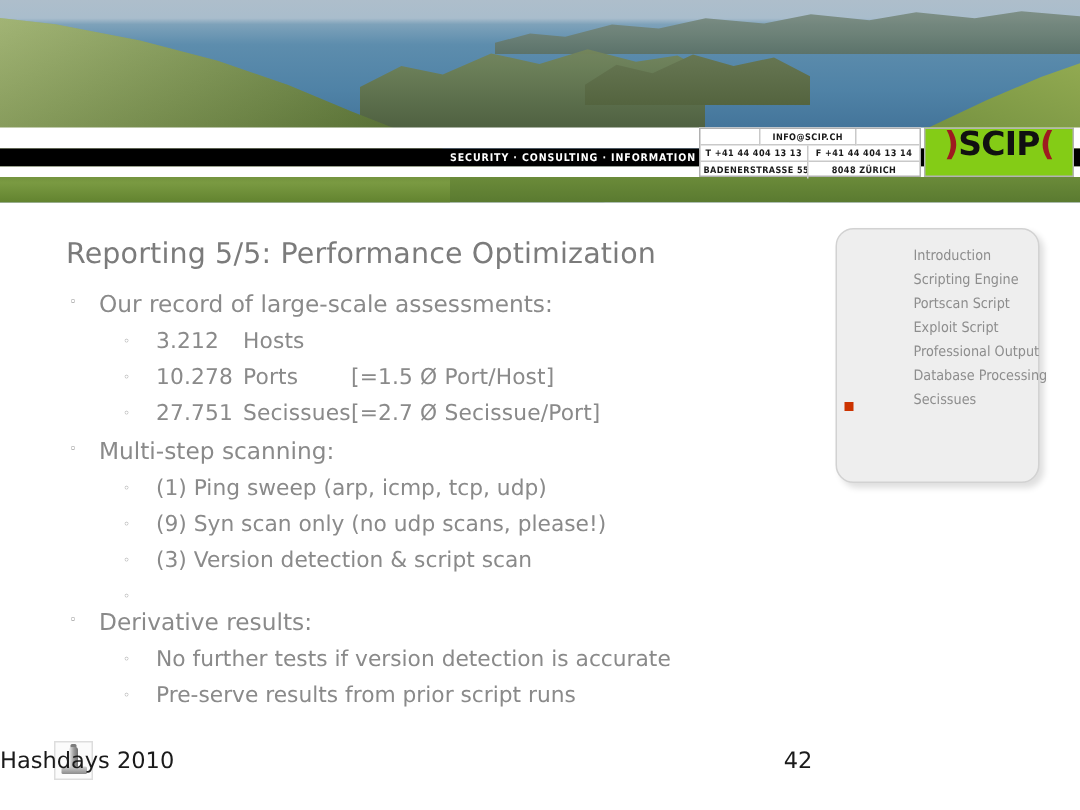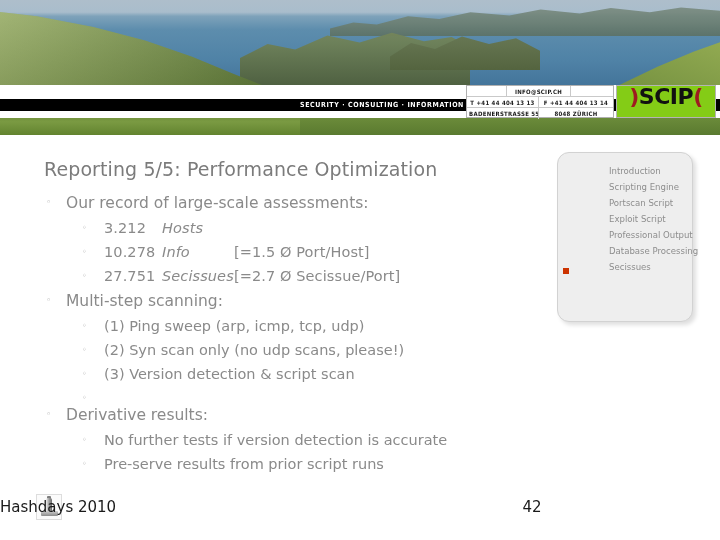--- a/index.html
+++ b/index.html
@@ -231,21 +231,20 @@
     padding-top: 8px;
   }
   .lvl2.stat .btext { letter-spacing: .1px; }
   .num {
     display: inline-block;
     min-width: 58px;
   }
   .unit {
     display: inline-block;
     min-width: 72px;
-    font-style: italic;
   }
 
   
   .navbox {
     position: absolute;
     left: 557px; top: 152px;
     width: 136px; height: 170px;
     background: #eeeeee;
     border: 1px solid #d2d2d2;
     border-radius: 12px;
@@ -368,37 +367,37 @@
     <div class="bullet lvl1">
       <span class="marker">◦</span>
       <span class="btext">Our record of large-scale assessments:</span>
     </div>
     <div class="bullet lvl2 stat">
       <span class="marker">◦</span>
       <span class="btext"><span class="num">3.212</span><span class="unit">Hosts</span><span></span></span>
     </div>
     <div class="bullet lvl2 stat">
       <span class="marker">◦</span>
-      <span class="btext"><span class="num">10.278</span><span class="unit">Info</span><span>[=1.5 Ø Port/Host]</span></span>
+      <span class="btext"><span class="num">10.278</span><span class="unit">Ports</span><span>[=1.5 Ø Port/Host]</span></span>
     </div>
     <div class="bullet lvl2 stat">
       <span class="marker">◦</span>
       <span class="btext"><span class="num">27.751</span><span class="unit">Secissues</span><span>[=2.7 Ø Secissue/Port]</span></span>
     </div>
     <div class="bullet lvl1">
       <span class="marker">◦</span>
       <span class="btext">Multi-step scanning:</span>
     </div>
     <div class="bullet lvl2">
       <span class="marker">◦</span>
       <span class="btext">(1) Ping sweep (arp, icmp, tcp, udp)</span>
     </div>
     <div class="bullet lvl2">
       <span class="marker">◦</span>
-      <span class="btext">(2) Syn scan only (no udp scans, please!)</span>
+      <span class="btext">(9) Syn scan only (no udp scans, please!)</span>
     </div>
     <div class="bullet lvl2">
       <span class="marker">◦</span>
       <span class="btext">(3) Version detection &amp; script scan</span>
     </div>
     <div class="bullet lvl2">
       <span class="marker">◦</span>
     </div>
     <div class="bullet lvl1">
       <span class="marker">◦</span>

